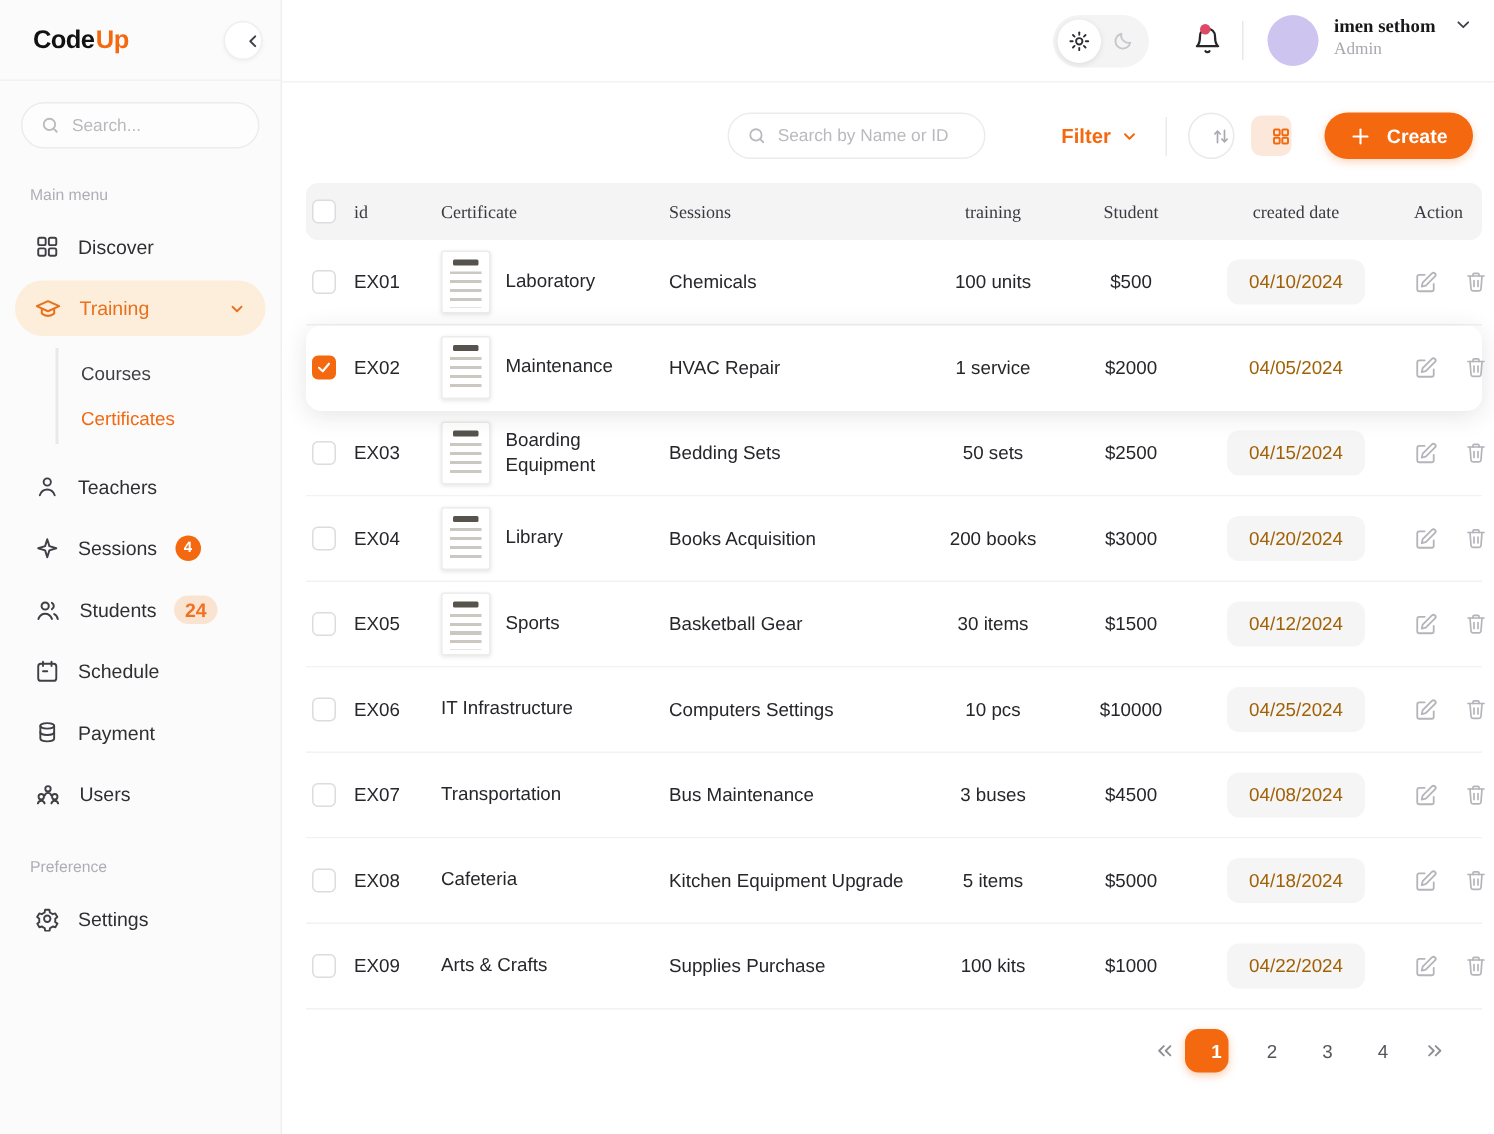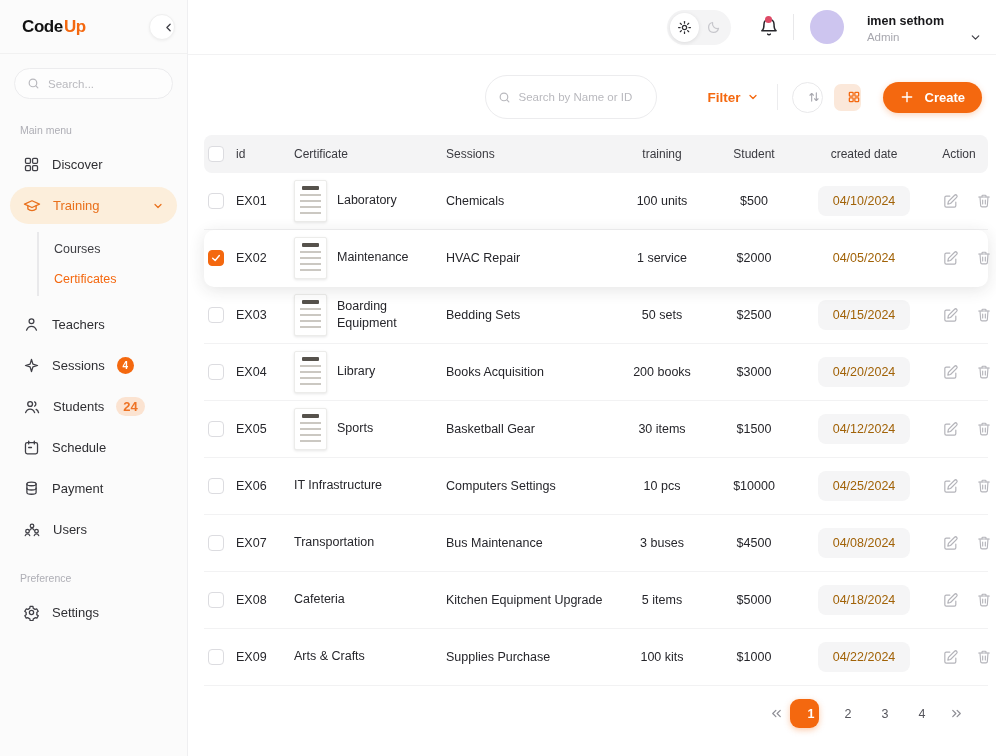--- a/index.html
+++ b/index.html
@@ -39,42 +39,42 @@
 
   
   .main { flex:1; display:flex; flex-direction:column; min-width:0; }
   .topbar { height:55px; display:flex; align-items:center; justify-content:flex-end; padding-right:14px; border-bottom:1px solid #F2F2F3; }
   .theme-toggle { background:#F4F4F5; border-radius:999px; padding:3px; display:flex; align-items:center; }
   .theme-opt { width:29px; height:29px; border-radius:50%; display:flex; align-items:center; justify-content:center; color:#C7C7CC; }
   .theme-opt.active { background:#fff; box-shadow:0 1px 4px rgba(0,0,0,.10); color:#2F2F33; }
   .bell-btn { position:relative; margin-left:16px; width:32px; height:32px; display:flex; align-items:center; justify-content:center; color:#26262B; }
   .bell-dot { position:absolute; top:5px; right:7px; width:7px; height:7px; border-radius:50%; background:#DE4A66; }
   .v-divider { width:1px; height:26px; background:#E8E8EA; margin:0 16px 0 14px; }
-  .user-chip { display:flex; align-items:flex-end; gap:23px; cursor:pointer; }
+  .user-chip { display:flex; align-items:flex-start; gap:10px; cursor:pointer;font-family:Liberation Serif, serif; }
   .avatar { width:34px; height:34px; border-radius:50%; background:#CDC5EF; }
   .user-meta { display:flex; flex-direction:column; line-height:1.25; }
   .user-name { font-size:12.5px; font-weight:700; color:#18181B; }
   .user-role { font-size:11.5px; color:#A8A8AF; }
   .user-chev { color:#3F3F46; margin-left:2px; }
 
   
   .toolbar { display:flex; align-items:center; padding:20px 14px 14px 16px; }
-  .tb-search { margin-left:auto; width:172px; height:44px; border:1px solid #ECECEE; background:#fff; border-radius:999px; display:flex; align-items:center; gap:8px; padding:0 12px; color:#B9B9BE; }
+  .tb-search { margin-left:auto; width:172px; height:31px; border:1px solid #ECECEE; background:#fff; border-radius:999px; display:flex; align-items:center; gap:8px; padding:0 12px; color:#B9B9BE; }
   .tb-search input { border:none; outline:none; background:transparent; width:100%; font-size:11.5px; color:#55555C; font-family:inherit; }
   .tb-search input::placeholder { color:#B9B9BE; }
   .filter-btn { display:flex; align-items:center; gap:6px; color:var(--accent); font-size:13.5px; font-weight:700; margin:0 18px 0 38px; }
   .tb-divider { width:1px; height:26px; background:#ECECEE; margin-right:14px; }
   .sort-btn { width:31px; height:31px; border-radius:50%; border:1px solid #E9E9EB; display:flex; align-items:center; justify-content:center; color:#A8A8AF; background:#fff; }
   .gridview-btn { width:27px; height:27px; border-radius:7px; background:#FBE8DA; display:flex; align-items:center; justify-content:center; color:var(--accent); margin-left:11px; }
   .create-btn { margin-left:22px; height:31px; border-radius:999px; background:var(--accent); color:#fff; display:flex; align-items:center; gap:11px; padding:0 17px; font-size:13px; font-weight:700; box-shadow:0 2px 6px rgba(244,104,15,.28); }
 
   
   .table-wrap { margin:2px 8px 0 16px; }
   .trow, .thead { display:grid; grid-template-columns:30px 58px 152px 170px 96px 88px 132px 1fr; align-items:center; }
-  .thead { background:#F4F4F5; border-radius:8px; height:38px; font-size:12px; color:#3A3A40; }
+  .thead { background:#F4F4F5; border-radius:8px; height:38px; font-size:12px; color:#3A3A40;font-family:Liberation Serif, serif; }
   .hcell { padding:0 2px; }
   .h-center, .c-center { text-align:center; justify-self:stretch; }
   .h-right { text-align:center; }
   .trow { height:57px; background:#fff; border-bottom:1px solid #F2F2F3; font-size:12.5px; color:#26262B; position:relative; }
   .trow.selected { border-bottom-color:transparent; border-radius:10px; box-shadow:0 3px 16px rgba(40,40,45,.12); z-index:3; background:#fff; }
   .cell { padding:0 2px; }
   .c-check { display:flex; justify-content:flex-start; padding-left:4px; }
   .checkbox { width:16px; height:16px; border-radius:4px; border:1.5px solid #DCDCE0; background:#fff; display:flex; align-items:center; justify-content:center; color:#fff; cursor:pointer; }
   .checkbox svg { visibility:hidden; }
   .checkbox.checked { background:var(--accent); border-color:var(--accent); }

